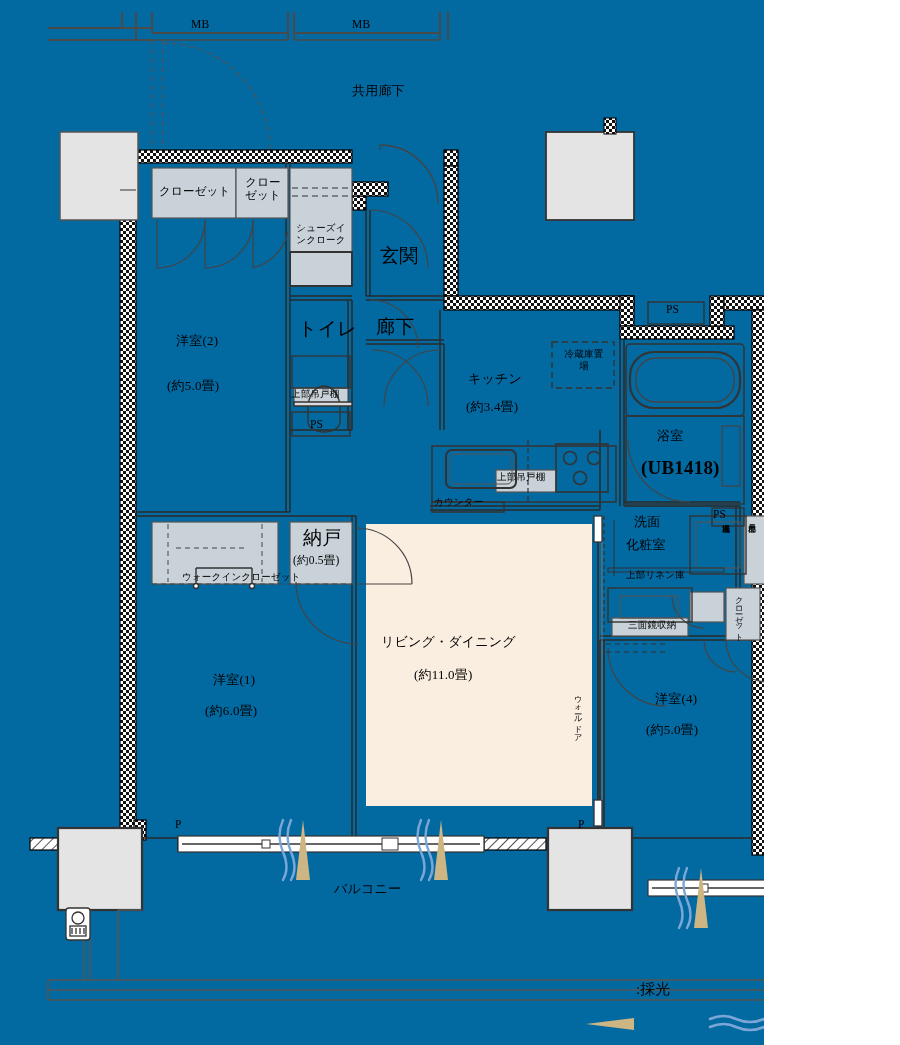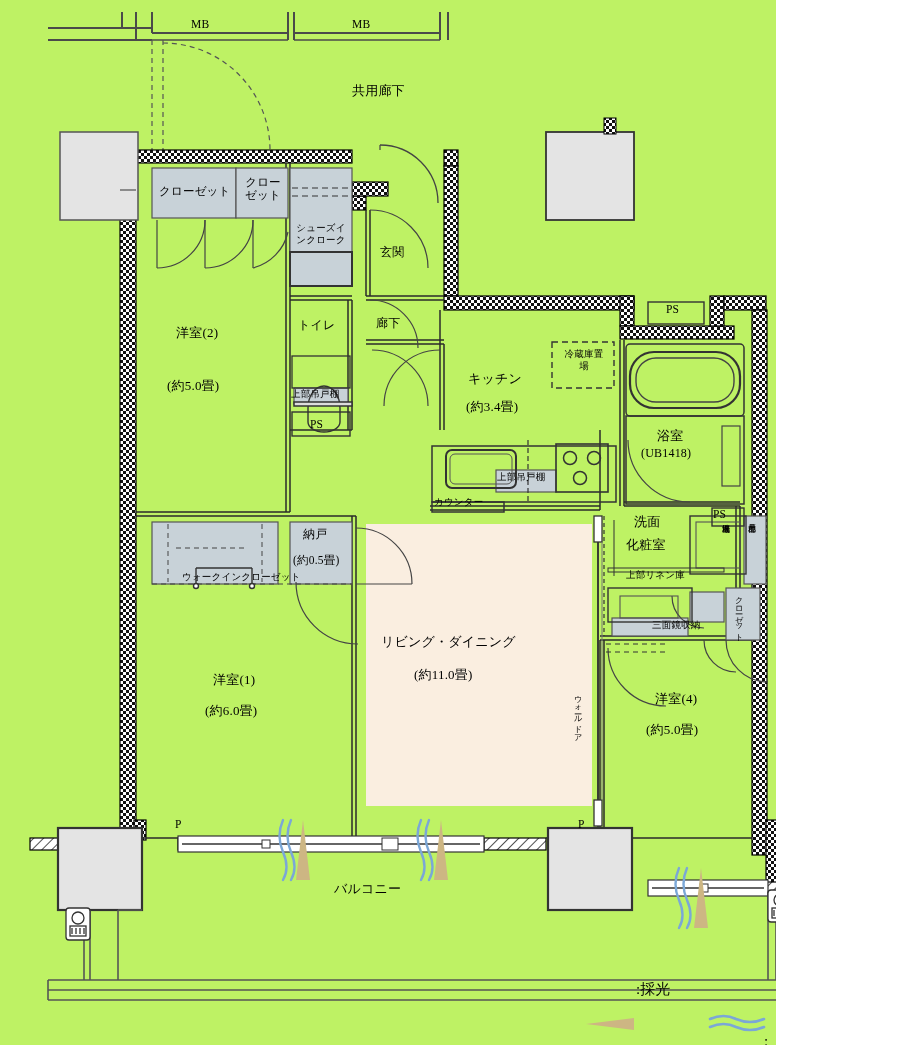--- a/index.html
+++ b/index.html
@@ -3,42 +3,41 @@
 <meta charset="utf-8">
 <style>
   html,body{margin:0;padding:0;background:#ffffff;}
   body{
     font-family:"Liberation Serif","DejaVu Serif",serif;
     color:#000;
   }
   #plan{
     position:relative;
     width:764px;height:1045px;
-    background:#bef264;
+    background:#0369a1;
     overflow:hidden;
-    padding-left:12px;
   }
   svg.layer{position:absolute;left:0;top:0;width:900px;height:1045px;}
   .lbl{
     position:absolute;
     font-family:"Liberation Serif","DejaVu Serif",serif;
     color:#000;
     white-space:nowrap;
     line-height:1.18;
     text-align:center;
     letter-spacing:0.2px;
   }
   .lbl.vert{
     writing-mode:vertical-rl;
     text-orientation:upright;
     white-space:nowrap;
     line-height:1.0;
   }
   .big{font-size:13px;}
-  .mid{font-size:12px;}
+  .mid{font-size:19px;}
   .sm{font-size:11.5px;}
   .xs{font-size:9.5px;}
   .xxs{font-size:8.2px;}
   .tiny{font-size:7.6px;}
   .legend{
     position:absolute;
     font-size:15px;
     font-family:"Liberation Serif","DejaVu Serif",serif;
   }
 </style>
@@ -408,39 +407,39 @@
   <div class="lbl xs" style="left:292px;top:222px;width:58px;white-space:normal;line-height:1.3;">シューズインクローク</div>
 
   <div class="lbl mid" style="left:380px;top:245px;">玄関</div>
 
   <div class="lbl mid" style="left:298px;top:318px;">トイレ</div>
   <div class="lbl xs" style="left:291px;top:389px;">上部吊戸棚</div>
   <div class="lbl sm" style="left:310px;top:418px;">PS</div>
 
   <div class="lbl mid" style="left:376px;top:316px;">廊下</div>
 
-  <div class="lbl big" style="left:176px;top:325px;">洋室(2)</div>
+  <div class="lbl big" style="left:176px;top:333px;">洋室(2)</div>
   <div class="lbl big" style="left:167px;top:378px;">(約5.0畳)</div>
 
   <div class="lbl big" style="left:468px;top:371px;">キッチン</div>
   <div class="lbl big" style="left:466px;top:399px;">(約3.4畳)</div>
   <div class="lbl xs" style="left:561px;top:349px;width:46px;white-space:normal;line-height:1.25;">冷蔵庫置場</div>
   <div class="lbl xs" style="left:497px;top:472px;">上部吊戸棚</div>
   <div class="lbl xs" style="left:434px;top:497px;">カウンター</div>
 
   <div class="lbl sm" style="left:666px;top:303px;">PS</div>
   <div class="lbl sm" style="left:713px;top:508px;">PS</div>
 
   <div class="lbl big" style="left:657px;top:428px;">浴室</div>
-  <div class="lbl mid" style="left:641px;top:446px;">(UB1418)</div>
+  <div class="lbl mid" style="left:641px;top:457px;font-weight:bold;">(UB1418)</div>
 
   <div class="lbl big" style="left:634px;top:514px;">洗面</div>
   <div class="lbl big" style="left:626px;top:537px;">化粧室</div>
   <div class="lbl xs" style="left:626px;top:570px;">上部リネン庫</div>
-  <div class="lbl xs" style="left:652px;top:620px;">三面鏡収納</div>
+  <div class="lbl xs" style="left:628px;top:620px;">三面鏡収納</div>
 
   <div class="lbl vert tiny" style="left:722px;top:518px;">洗濯機置場</div>
 
   <div class="lbl vert tiny" style="left:748px;top:518px;">上部吊戸棚</div>
 
   <div class="lbl vert xxs" style="left:734px;top:590px;">クローゼット</div>
 
   <div class="lbl xs" style="left:182px;top:538px;margin-top:34px;">ウォークインクローゼット</div>
 
   <div class="lbl mid" style="left:303px;top:527px;">納戸</div>

